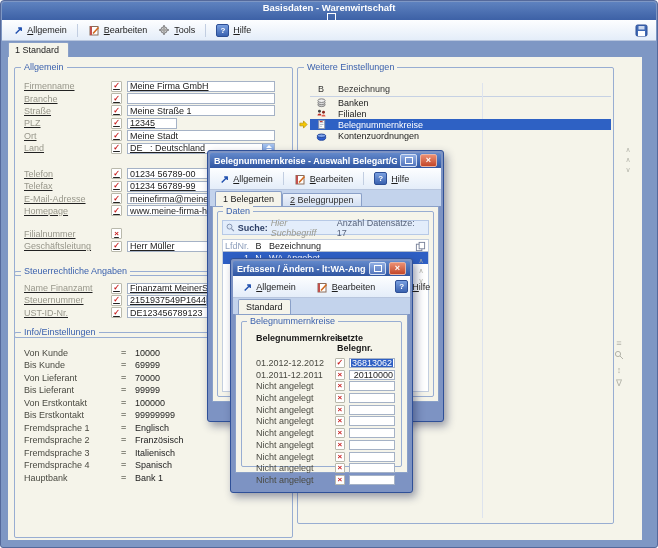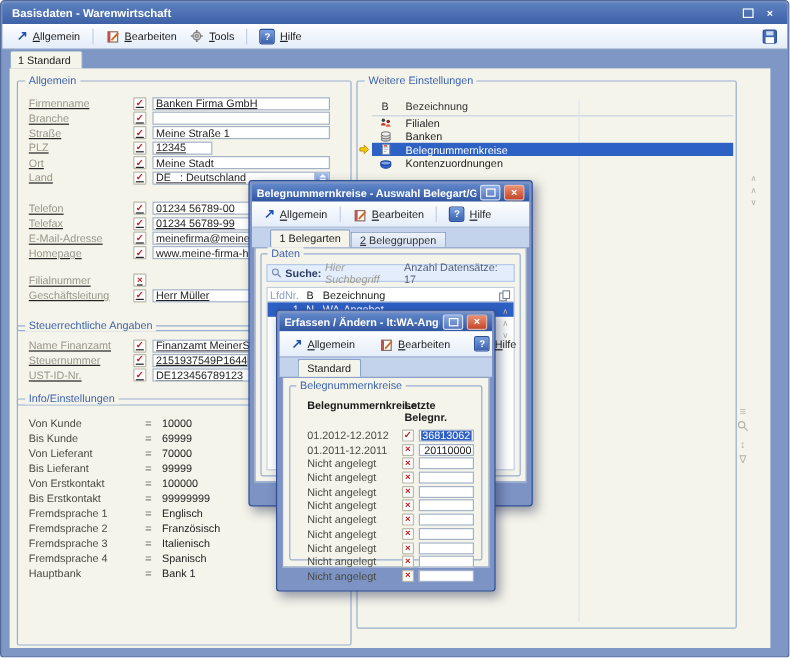--- a/index.html
+++ b/index.html
@@ -2,21 +2,21 @@
 <html><head>
 <meta charset="utf-8">
 <style>
   html,body{margin:0;padding:0;background:#fff;}
   .screen{position:relative;width:658px;height:548px;overflow:hidden;
           font-family:"Liberation Sans",sans-serif;font-size:9px;color:#222;}
   
   .window{position:absolute;inset:0;background:#7e97c4;border:1px solid #54699b;border-radius:4px 4px 3px 3px;}
   .win-titlebar{position:absolute;top:1px;left:1px;right:1px;height:18px;
     background:linear-gradient(#5e82bf,#3d61a6);border-radius:3px 3px 0 0;
-    display:flex;align-items:center;padding:0 8px;color:#fff;font-weight:bold;font-size:9.5px;}
+    display:flex;align-items:center;padding:0 8px;color:#fff;font-weight:bold;font-size:9.5px;flex-direction:column;}
   .wt-text{flex:1;}
   .wbtn{width:13px;height:11px;display:flex;align-items:center;justify-content:center;color:#fff;margin-left:5px;font-size:9px;line-height:9px;}
   .wbtn-restore i{display:block;width:7px;height:6px;border:1px solid #fff;background:transparent;}
   
   .toolbar{position:absolute;top:19px;left:1px;right:1px;height:20px;
     background:linear-gradient(#fdfeff,#e4edf9);border-bottom:1px solid #b8c6de;
     display:flex;align-items:center;padding:0 8px;gap:3px;}
   .tbi{display:flex;align-items:center;gap:4px;padding:1px 4px;cursor:default;}
   .mn{display:inline-block;color:#1c1c1c;}
   .mn::first-letter{text-decoration:underline;}
@@ -78,21 +78,21 @@
   .dlg-title{height:15px;background:linear-gradient(#6389cb,#2f55a2);border-radius:2px 2px 0 0;
     color:#fff;font-weight:bold;display:flex;align-items:center;padding:0 4px;}
   .dt-text{flex:1;overflow:hidden;white-space:nowrap;}
   .dbtn{width:15px;height:11px;border-radius:2px;margin-left:3px;display:flex;align-items:center;justify-content:center;
     color:#fff;font-weight:bold;font-size:9px;line-height:9px;flex:none;}
   .dbtn.min{background:linear-gradient(#8fadе3,#5577bd);background:linear-gradient(#8fade3,#5577bd);border:1px solid #d3def2;}
   .dbtn.min i{display:block;width:6px;height:5px;border:1px solid #fff;}
   .dbtn.close{background:linear-gradient(#ec8f72,#c3472a);border:1px solid #e8b4a4;}
   .dlg-toolbar{height:21px;background:linear-gradient(#fdfeff,#e4edf9);border-bottom:1px solid #b8c6de;
     display:flex;align-items:center;padding:0 6px;gap:3px;}
-  .dlg-tabs{height:16px;display:flex;align-items:flex-end;padding-left:15px;background:#c3d3ec;}
+  .dlg-tabs{height:16px;display:flex;align-items:flex-end;padding-left:5px;background:#c3d3ec;}
   .dtab{background:#f5f4ea;border:1px solid #8aa0c8;border-bottom:none;border-radius:2px 2px 0 0;
     padding:2px 7px;position:relative;z-index:2;}
   .dtab.off{background:linear-gradient(#eef3fb,#d4e0f2);color:#333;padding:1px 7px;}
   .dtab.off .mn2{display:inline-block;}
   .dtab.off .mn2::first-letter{text-decoration:underline;}
   .dlg-page{position:relative;background:#f5f4ea;border:1px solid #8aa0c8;margin:0 2px 4px 2px;}
   .dgroup{position:absolute;border:1px solid #98add2;border-radius:2px;}
   .dglabel{position:absolute;top:-6px;left:5px;background:#f5f4ea;padding:0 3px;color:#3c62ae;}
   
   .search-row{height:13px;margin:8px 4px 0 4px;background:#e3edfb;border:1px solid #b7c9e6;
@@ -175,21 +175,21 @@
       <div class="tab">1 Standard</div>
     </div>
 
     <div class="content">
 
       <div class="group" style="left:6px;top:10px;width:277px;height:194px;padding-top:12.7px;">
         <span class="glabel">Allgemein</span>
         <div class="frow">
             <span class="flabel">Firmenname</span>
             <span class="fedit">✓</span>
-            <span class="finput">Banken Firma GmbH</span>
+            <span class="finput">Meine Firma GmbH</span>
           </div>
         <div class="frow">
             <span class="flabel">Branche</span>
             <span class="fedit">✓</span>
             <span class="finput"></span>
           </div>
         <div class="frow">
             <span class="flabel">Straße</span>
             <span class="fedit">✓</span>
             <span class="finput">Meine Straße 1</span>
@@ -317,41 +317,41 @@
             <span class="ival">Bank 1</span>
           </div>
       </div>
 
       <div class="group" style="left:289px;top:10px;width:315px;height:455px;">
         <span class="glabel">Weitere Einstellungen</span>
         <div class="tree-colline"></div>
         <div class="tree-head">
           <span class="tcol-b">B</span>
           <span class="tcol-name">Bezeichnung</span>
+        </div>
+        <div class="trow">
+          <span class="ticon">
+              <svg width="11" height="11" viewBox="0 0 12 12">
+                <ellipse cx="6" cy="8.5" rx="4" ry="2" fill="#cfcfcf" stroke="#7d7d7d"></ellipse>
+                <ellipse cx="6" cy="6.3" rx="4" ry="2" fill="#dedede" stroke="#7d7d7d"></ellipse>
+                <ellipse cx="6" cy="4" rx="4" ry="2" fill="#efefef" stroke="#7d7d7d"></ellipse>
+              </svg>
+            </span>
+          <span class="tname">Banken</span>
         </div>
         <div class="trow">
           <span class="ticon">
               <svg width="11" height="11" viewBox="0 0 12 12">
                 <circle cx="3.8" cy="3.6" r="1.6" fill="#444"></circle>
                 <path d="M1.6 8.2 a2.2 2.2 0 0 1 4.4 0z" fill="#c03028"></path>
                 <circle cx="8.2" cy="4.6" r="1.6" fill="#8a2820"></circle>
                 <path d="M6 9.4 a2.2 2.2 0 0 1 4.4 0z" fill="#e06050"></path>
               </svg>
             </span>
           <span class="tname">Filialen</span>
-        </div>
-        <div class="trow">
-          <span class="ticon">
-              <svg width="11" height="11" viewBox="0 0 12 12">
-                <ellipse cx="6" cy="8.5" rx="4" ry="2" fill="#cfcfcf" stroke="#7d7d7d"></ellipse>
-                <ellipse cx="6" cy="6.3" rx="4" ry="2" fill="#dedede" stroke="#7d7d7d"></ellipse>
-                <ellipse cx="6" cy="4" rx="4" ry="2" fill="#efefef" stroke="#7d7d7d"></ellipse>
-              </svg>
-            </span>
-          <span class="tname">Banken</span>
         </div>
         <div class="trow sel">
           <span class="tree-arrow"><svg width="9" height="9" viewBox="0 0 10 10">
                 <path d="M1 3.5h4V1l4 4-4 4V6.5H1z" fill="#f6c800" stroke="#b88f00" stroke-width="0.8"></path>
               </svg></span>
           <span class="ticon">
               <svg width="11" height="11" viewBox="0 0 12 12">
                 <rect x="3" y="1.5" width="6.5" height="9" fill="#fff" stroke="#8892a8"></rect>
                 <path d="M4.2 4h4M4.2 6h4M4.2 8h2.5" stroke="#99a4b8" stroke-width="0.8"></path>
                 <path d="M4.2 2.8h3" stroke="#c03028" stroke-width="1.1"></path>

